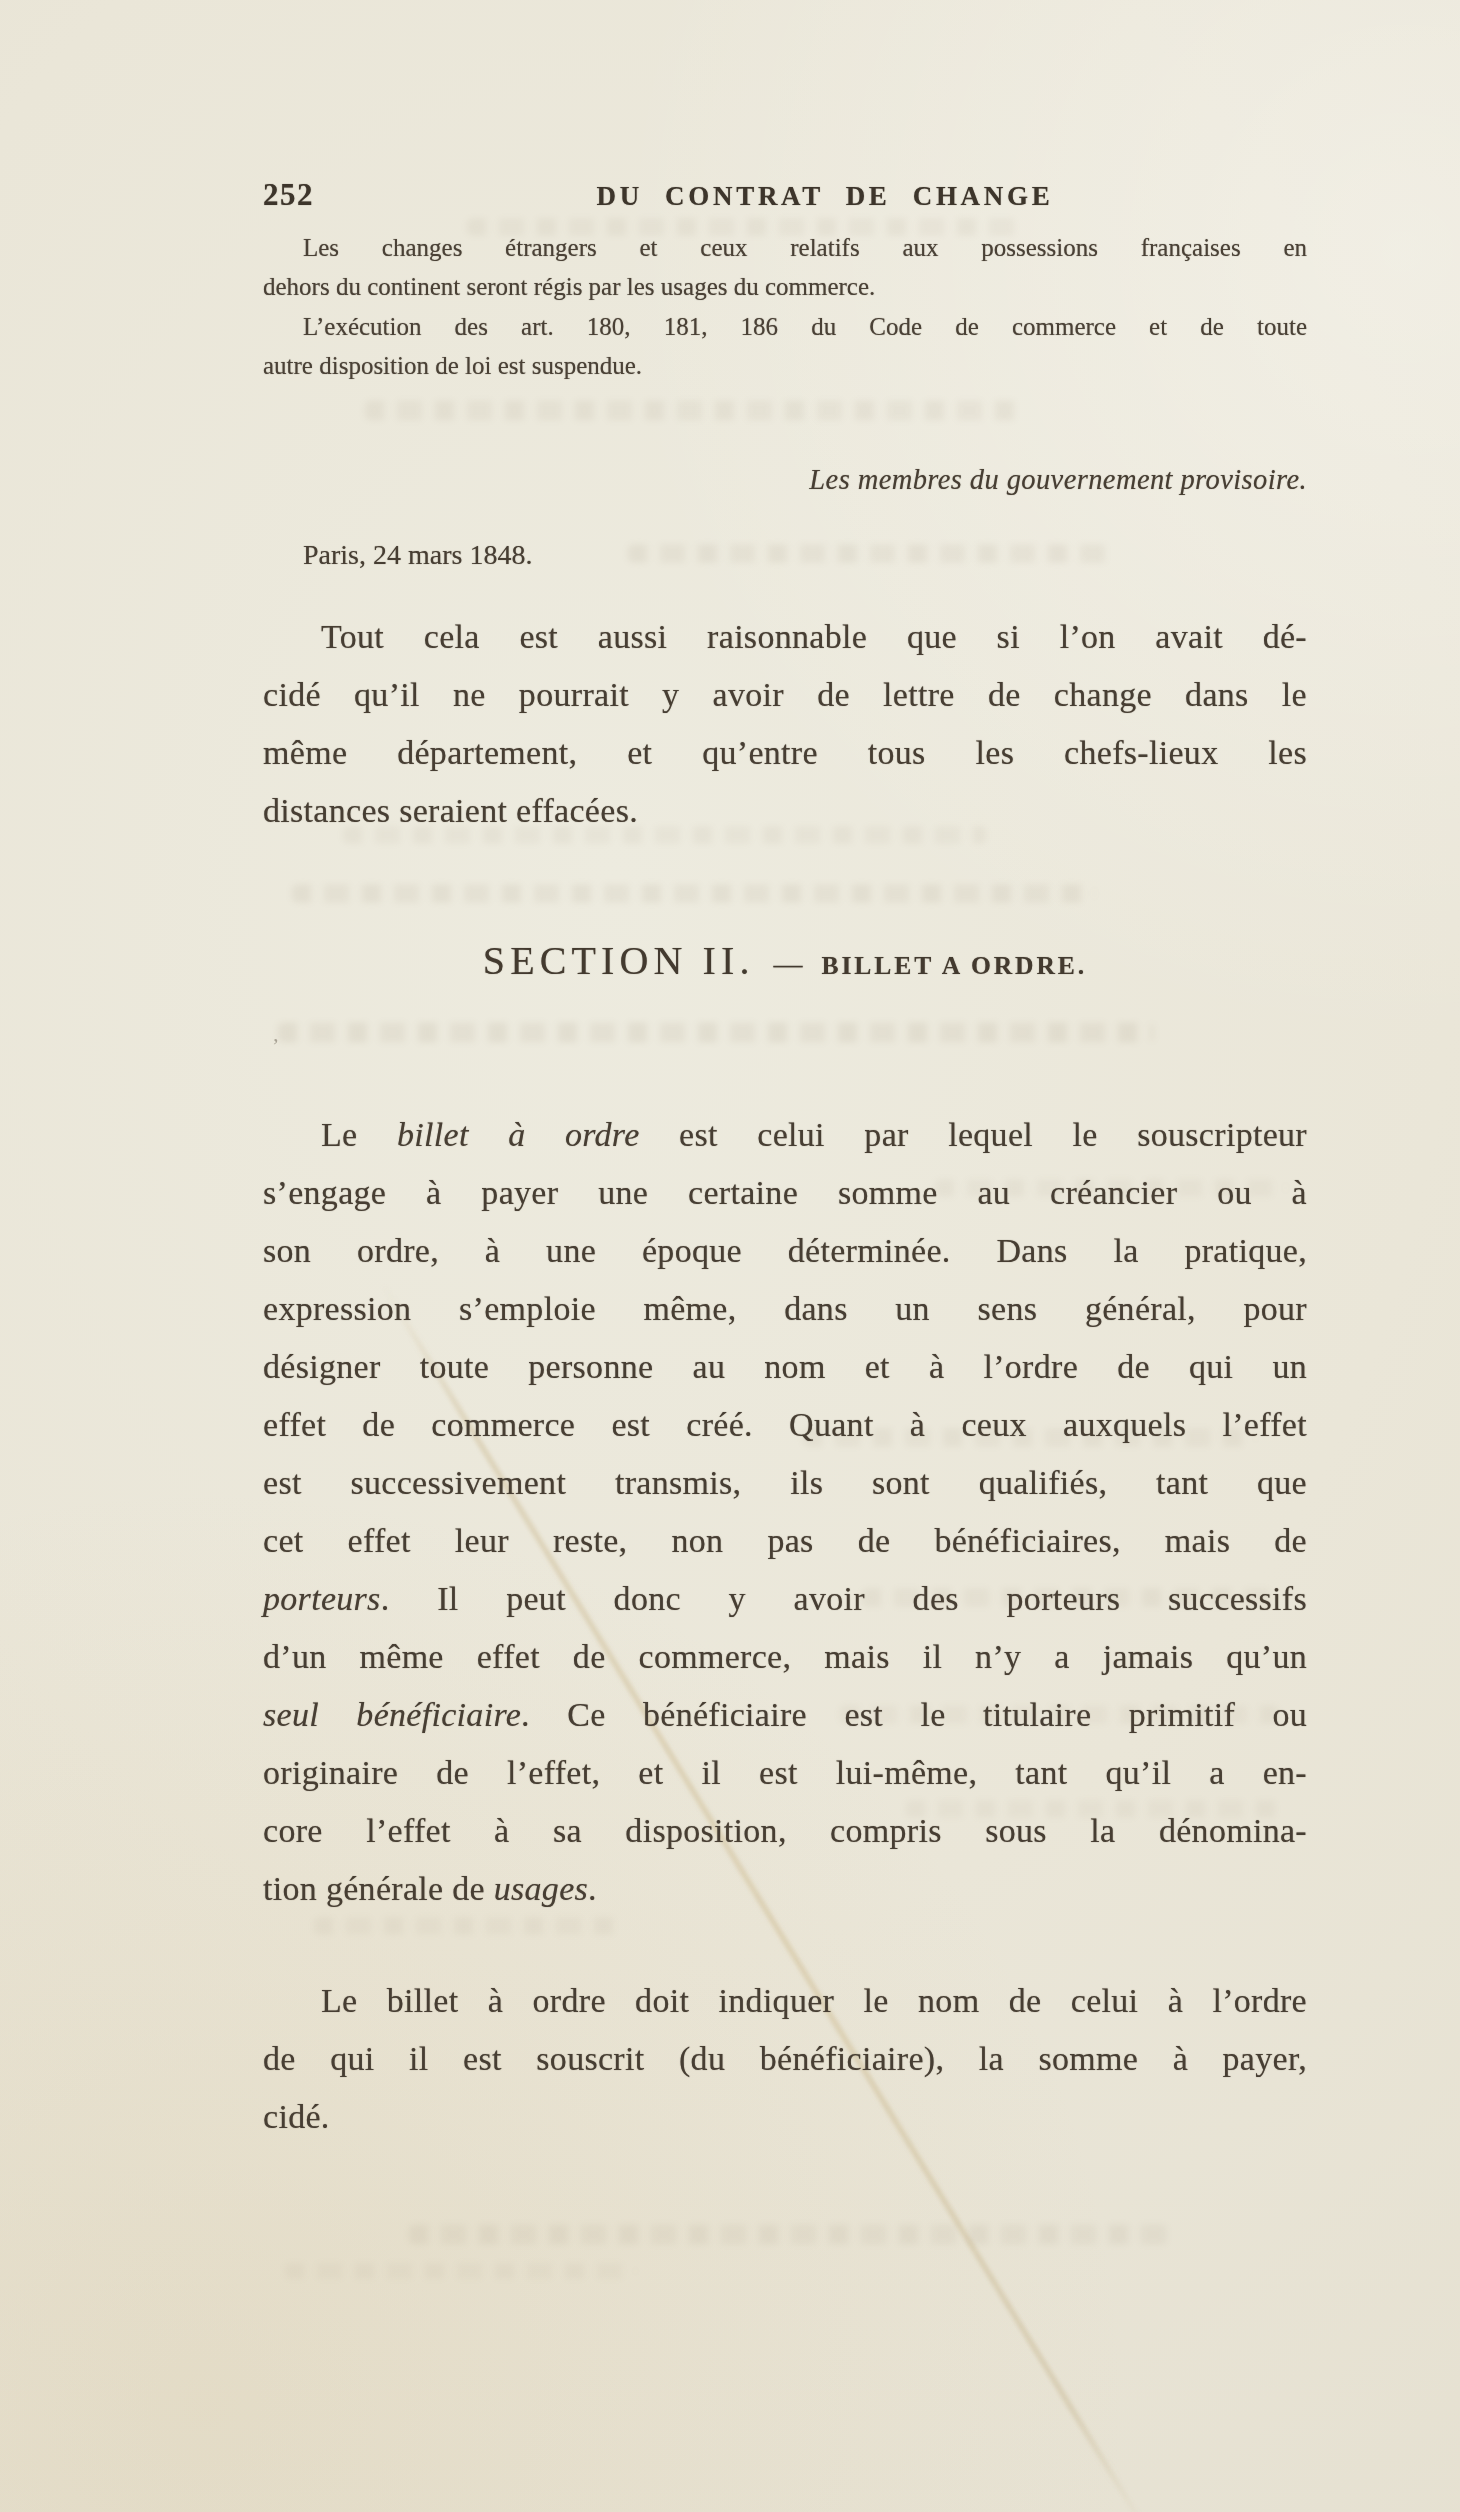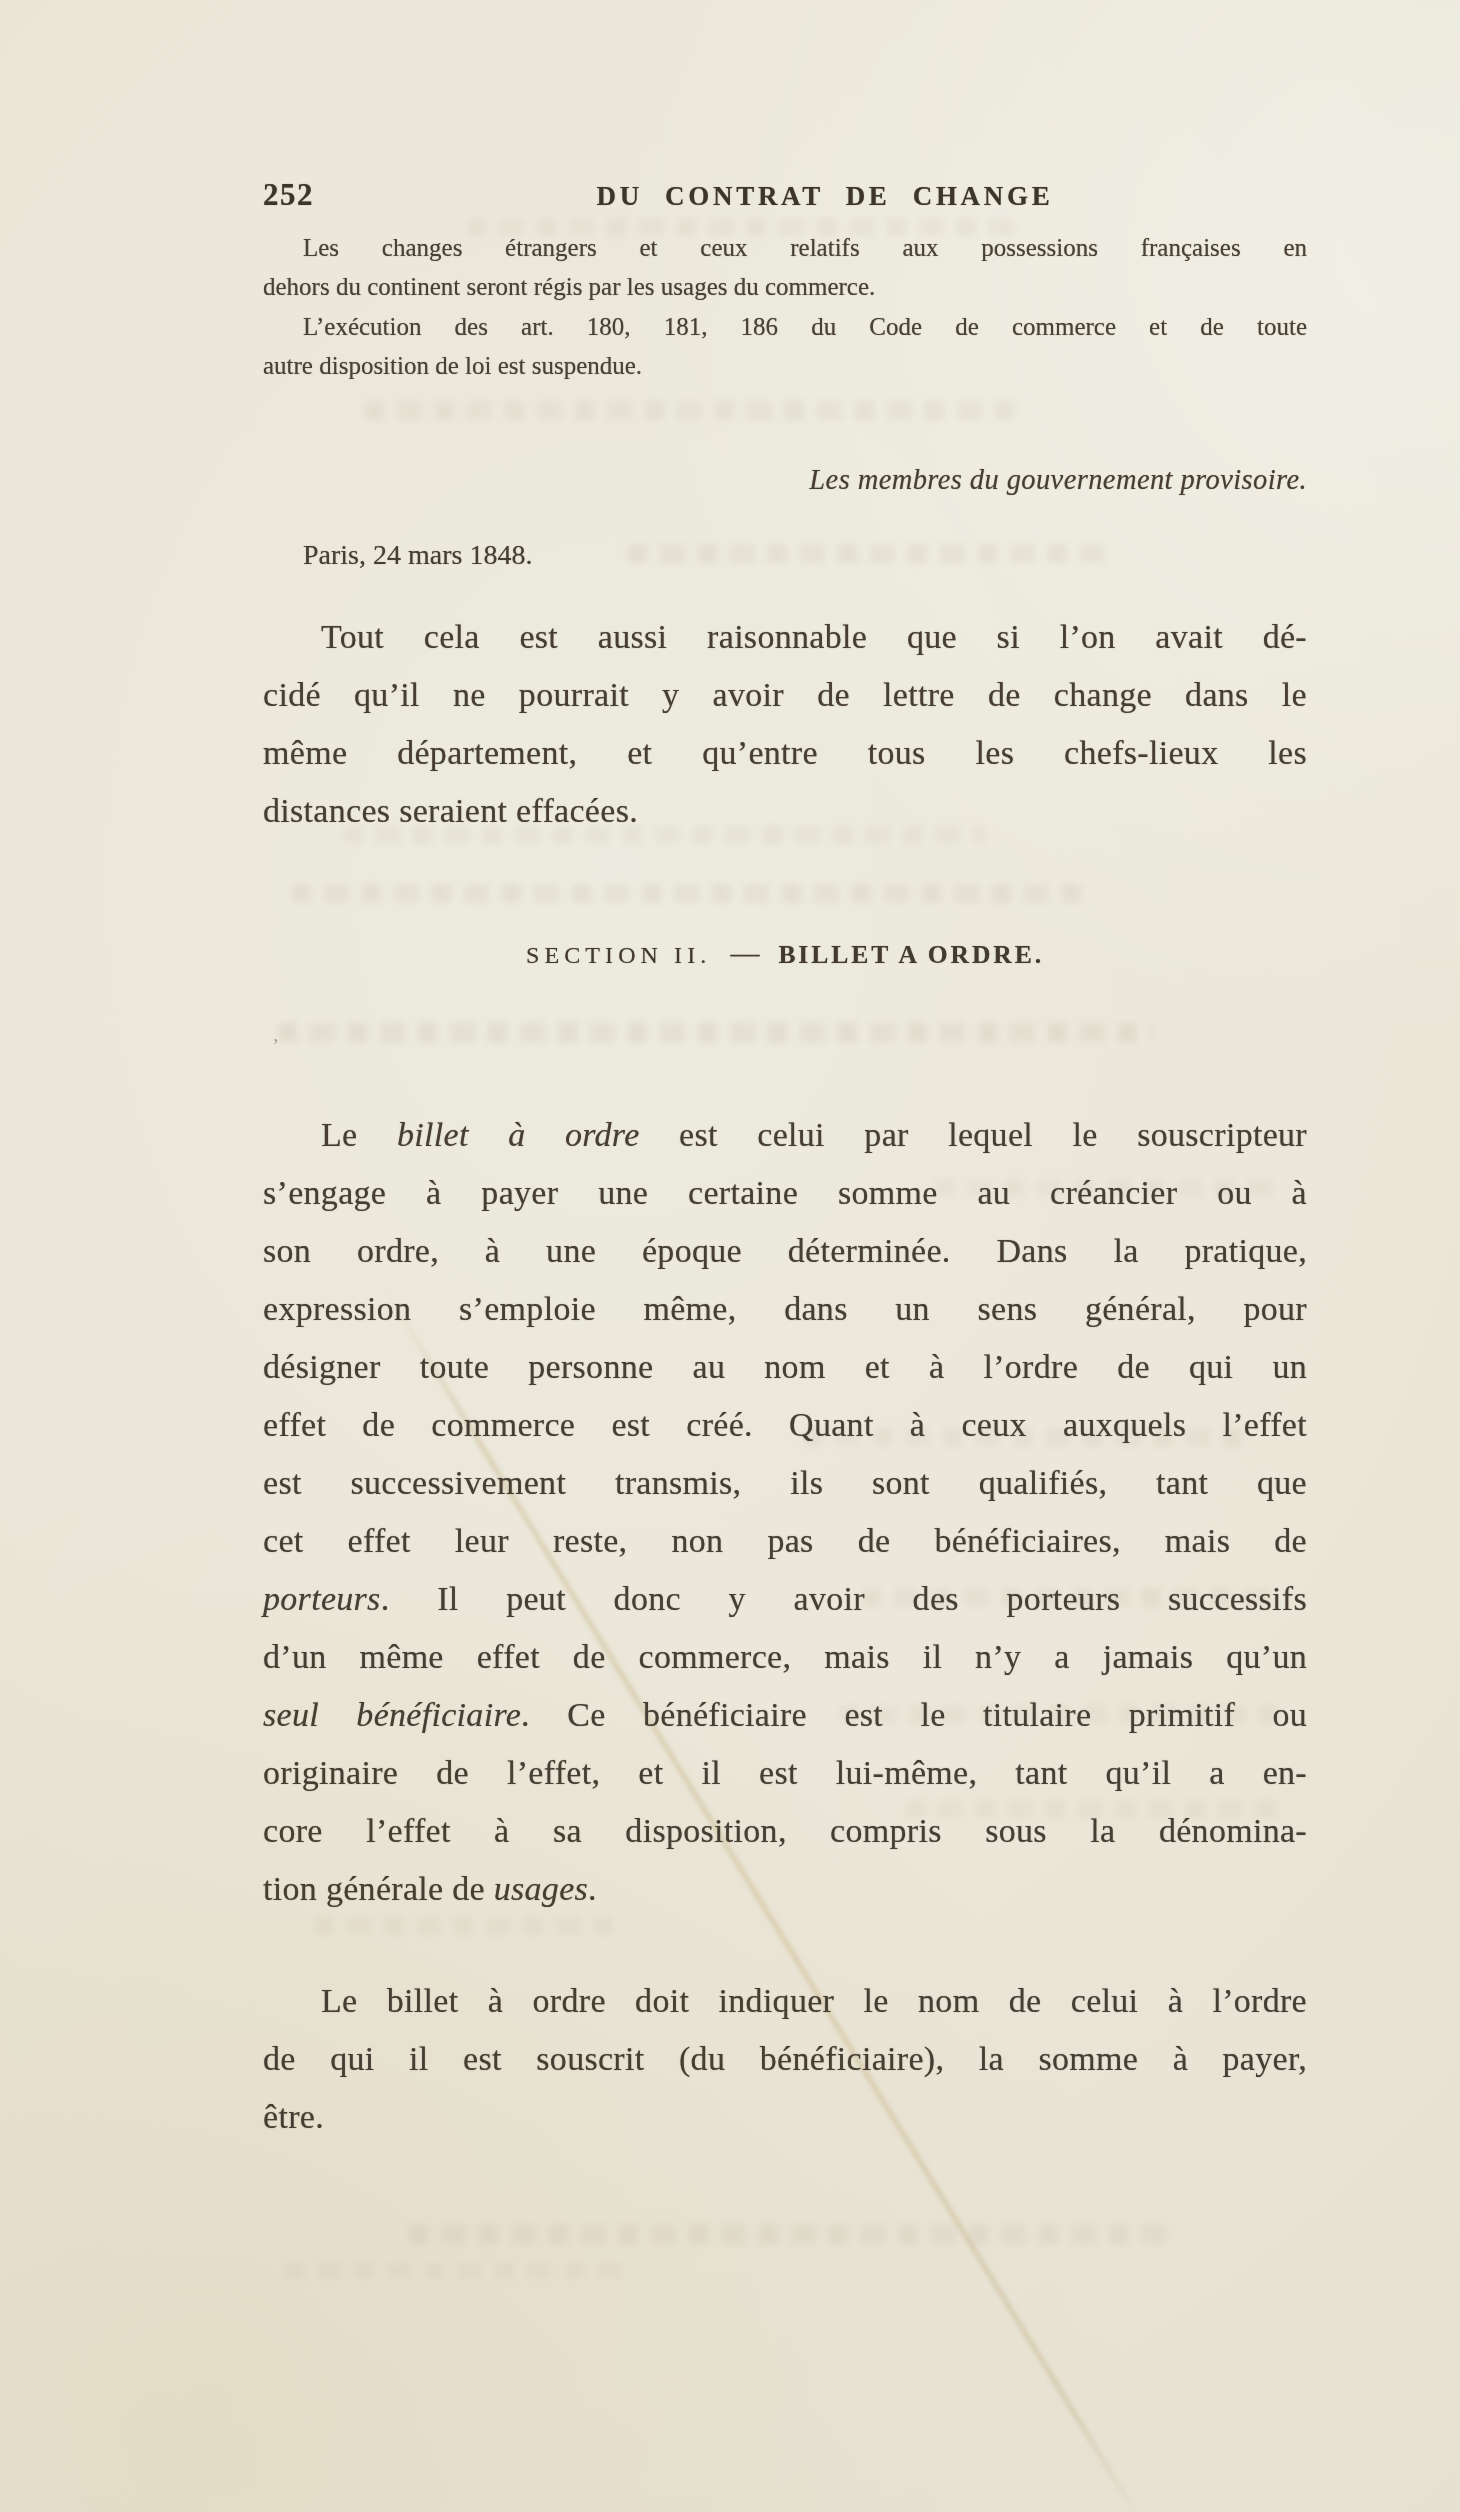--- a/index.html
+++ b/index.html
@@ -36,21 +36,21 @@
   .textline.jl{text-align-last:justify;text-justify:inter-word;}
   .signature{
     top:464px;text-align:right;
     font-style:italic;font-size:28.5px;letter-spacing:0.4px;
   }
   .dateline{top:519px;font-size:28px;padding-left:40px;margin-top:20px;}
   .sec-head{
     top:937px;display:flex;justify-content:center;align-items:baseline;
     gap:19px;color:#433a2f;
   }
-  .sec-main{font-size:24px;letter-spacing:5.1px;}
+  .sec-main{font-size:40px;letter-spacing:5.1px;}
   .sec-dash{font-size:29px;}
   .sec-sub{font-size:25.6px;letter-spacing:2.9px;font-weight:700;}
   
   .ghost{
     position:absolute;border-radius:5.8px;
     background:repeating-linear-gradient(90deg,
       rgba(150,136,112,.55) 0 19px, rgba(150,136,112,0) 19px 32px,
       rgba(150,136,112,.45) 32px 57px, rgba(150,136,112,0) 57px 70px);
     filter:blur(3.7px);transform:scaleY(.8);
   }
@@ -127,17 +127,17 @@
       <div class="textline jl"><em>porteurs</em>. Il peut donc y avoir des porteurs successifs</div>
       <div class="textline jl">d’un même effet de commerce, mais il n’y a jamais qu’un</div>
       <div class="textline jl"><em>seul bénéficiaire</em>. Ce bénéficiaire est le titulaire primitif ou</div>
       <div class="textline jl">originaire de l’effet, et il est lui-même, tant qu’il a en-</div>
       <div class="textline jl">core l’effet à sa disposition, compris sous la dénomina-</div>
       <div class="textline">tion générale de <em>usages</em>.</div>
     </div>
   <div class="block body-par ink" style="top:1972px;">
       <div class="textline jl">Le billet à ordre doit indiquer le nom de celui à l’ordre</div>
       <div class="textline jl">de qui il est souscrit (du bénéficiaire), la somme à payer,</div>
-      <div class="textline">être.</div>
+      <div class="textline">cidé.</div>
     </div>
 
 </div>
 
 
 </body></html>

